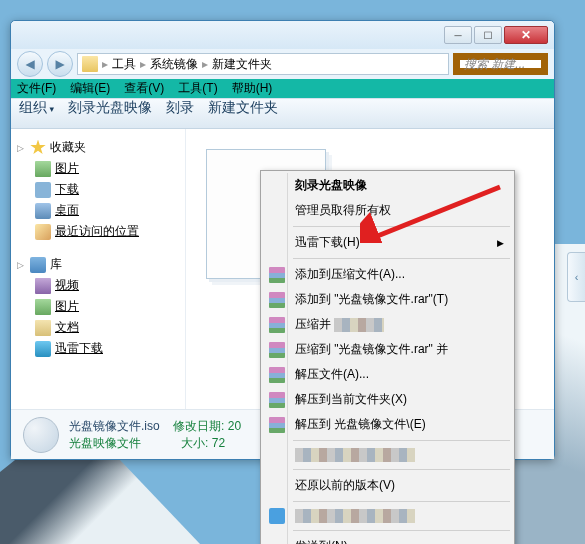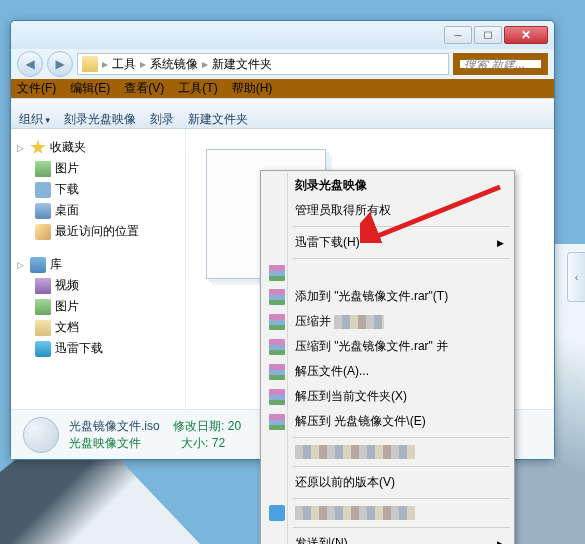--- a/index.html
+++ b/index.html
@@ -135,37 +135,37 @@
   font-size: 12px;
   color: #888;
   padding: 0 4px;
   font-style: italic;
   display: flex;
   align-items: center;
 }
 
 .menubar {
   height: 20px;
-  background: #a16207;
+  background: #14b8a6;
   border-bottom: 1px solid #d4e1ec;
   display: flex;
   align-items: center;
   padding: 0 6px;
   font-size: 12px;
   gap: 14px;
 }
 
 .toolbar {
   height: 30px;
   background: linear-gradient(180deg, #f6fafe, #dde9f3);
   border-bottom: 1px solid #c4d5e3;
   display: flex;
-  align-items: flex-end;
+  align-items: flex-start;
   padding: 0 8px;
-  font-size: 12px;
+  font-size: 14px;
   gap: 14px;
   color: #1a3d5e;
 }
 .toolbar .dd::after { content: " ▾"; font-size: 9px; }
 
 .body {
   flex: 1;
   display: flex;
   background: #fff;
 }
@@ -183,20 +183,21 @@
   display: flex;
   align-items: center;
   gap: 4px;
   padding: 2px 0;
 }
 .sb-item {
   display: flex;
   align-items: center;
   gap: 4px;
   padding: 2px 0 2px 18px;
+  text-decoration: underline;
 }
 .icon16 {
   width: 16px;
   height: 16px;
   display: inline-block;
   flex-shrink: 0;
 }
 .ico-star { background: #f2c744; clip-path: polygon(50% 0, 61% 35%, 98% 35%, 68% 57%, 79% 91%, 50% 70%, 21% 91%, 32% 57%, 2% 35%, 39% 35%); }
 .ico-lib { background: linear-gradient(180deg, #7fb4e0, #4a87c0); border-radius: 2px; }
 .ico-pic { background: linear-gradient(180deg, #a4d89c, #68a860); border-radius: 1px; }
@@ -456,20 +457,21 @@
       <span>管理员取得所有权</span>
     </div>
   <div class="cm-sep"></div>
   <div class="cm-item">
       <span>迅雷下载(H)</span>
       <span class="arrow">▶</span>
     </div>
   <div class="cm-sep"></div>
   <div class="cm-item">
       <span class="cm-icon cm-rar"></span>
+      <span>添加到压缩文件(A)...</span>
     </div>
   <div class="cm-item">
       <span class="cm-icon cm-rar"></span>
       <span>添加到 "光盘镜像文件.rar"(T)</span>
     </div>
   <div class="cm-item"><span class="cm-icon cm-rar"></span><span>压缩并</span>&nbsp;<span class="pixelate" style="width:50px"></span></div>
   <div class="cm-item">
       <span class="cm-icon cm-rar"></span>
       <span>压缩到 "光盘镜像文件.rar" 并</span>
     </div>

